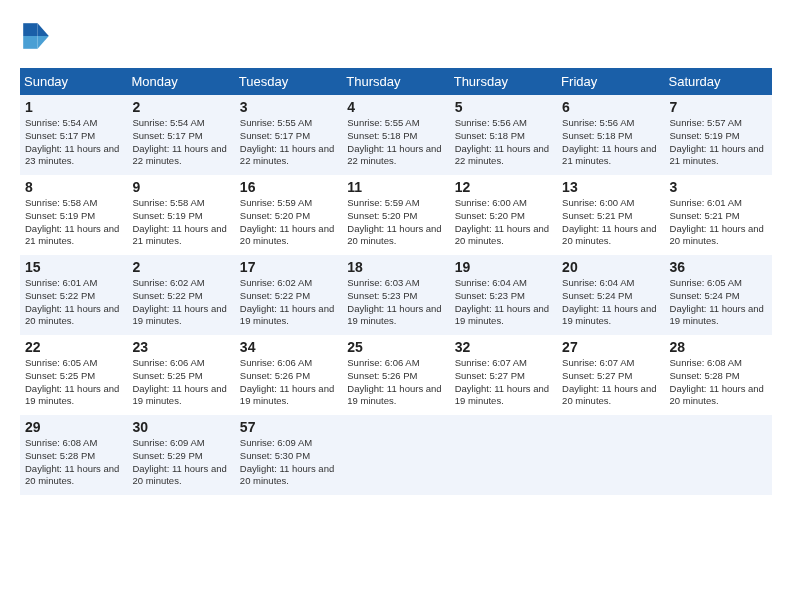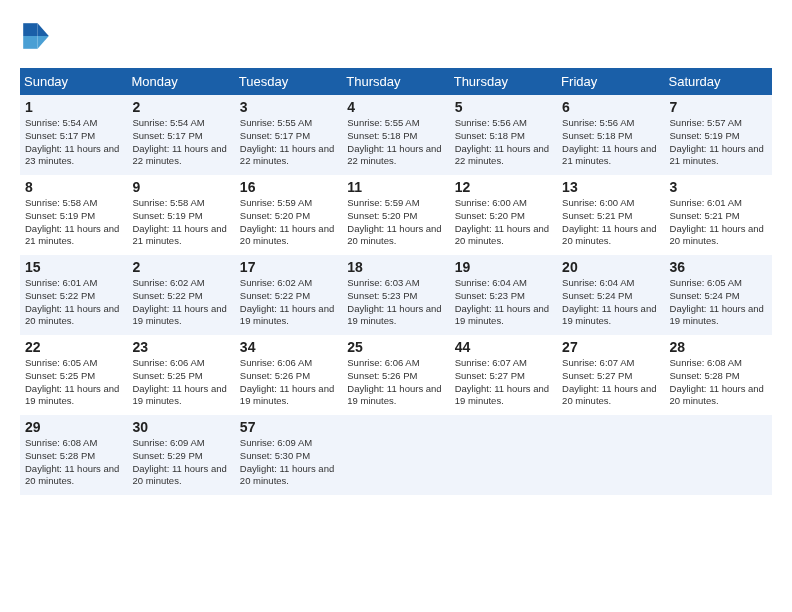--- a/index.html
+++ b/index.html
@@ -224,21 +224,21 @@
       </td>
         <td>
         <span class="day-num">34</span>
         <span class="day-info">Sunrise: 6:06 AM<br>Sunset: 5:26 PM<br>Daylight: 11 hours and 19 minutes.</span>
       </td>
         <td>
         <span class="day-num">25</span>
         <span class="day-info">Sunrise: 6:06 AM<br>Sunset: 5:26 PM<br>Daylight: 11 hours and 19 minutes.</span>
       </td>
         <td>
-        <span class="day-num">44</span>
+        <span class="day-num">32</span>
         <span class="day-info">Sunrise: 6:07 AM<br>Sunset: 5:27 PM<br>Daylight: 11 hours and 19 minutes.</span>
       </td>
         <td>
         <span class="day-num">27</span>
         <span class="day-info">Sunrise: 6:07 AM<br>Sunset: 5:27 PM<br>Daylight: 11 hours and 20 minutes.</span>
       </td>
         <td>
         <span class="day-num">28</span>
         <span class="day-info">Sunrise: 6:08 AM<br>Sunset: 5:28 PM<br>Daylight: 11 hours and 20 minutes.</span>
       </td>

